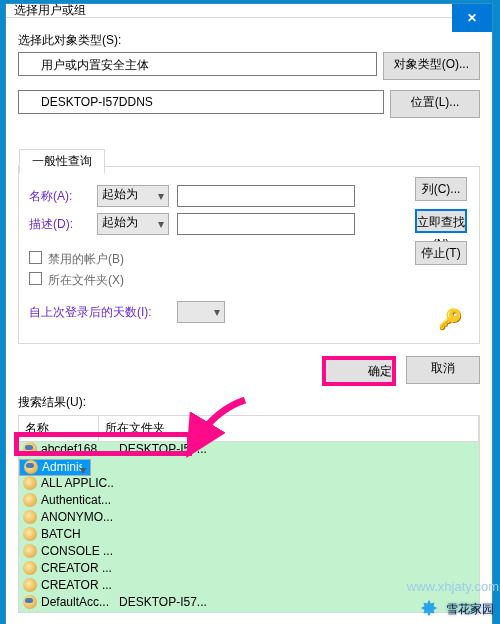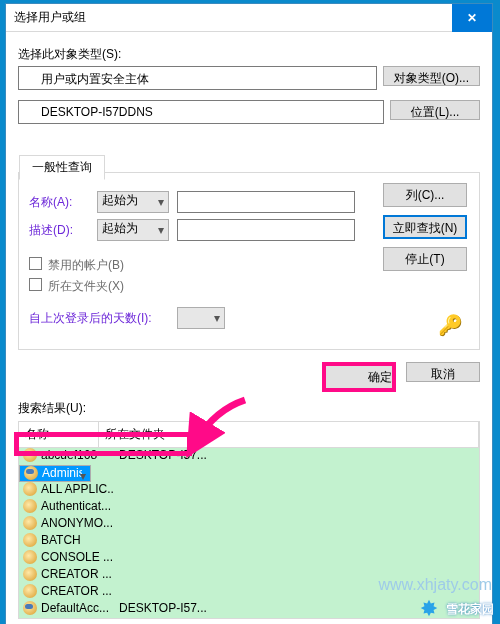--- a/index.html
+++ b/index.html
@@ -1,33 +1,33 @@
 <!DOCTYPE html>
 <html><head>
 <meta charset="utf-8">
 <style>
 *{box-sizing:border-box;margin:0;padding:0;font-family:"Microsoft YaHei","SimSun",Tahoma,sans-serif;font-size:12px}
 body{width:500px;height:624px;background:#0a8acc;position:relative;overflow:hidden}
 .dlg{position:absolute;left:5px;top:3px;width:488px;height:630px;background:#fff;border:1px solid #3a8bbf}
-.titlebar{height:28px;background:#fff;border-bottom:1px solid #d9d9d9;display:flex;align-items:center;padding-left:8px;position:relative}
+.titlebar{height:14px;background:#fff;border-bottom:1px solid #d9d9d9;display:flex;align-items:center;padding-left:8px;position:relative}
 .titlebar .x{position:absolute;right:0;top:0;width:40px;height:28px;background:#0078d7;color:#fff;text-align:center;line-height:28px;font-size:12px;font-weight:bold}
 .body{padding:10px 12px 6px 12px}
 .lbl{margin:4px 0 3px 0}
 .row{display:flex;gap:6px;margin-bottom:10px}
 .tbox{border:1px solid #7a7a7a;padding:4px 22px;height:24px;background:#fff;flex:1}
-.btn{border:1px solid #adadad;background:#e1e1e1;height:20px;padding:0 10px;white-space:nowrap;min-width:90px;text-align:center;line-height:22px}
+.btn{border:1px solid #adadad;background:#e1e1e1;height:28px;padding:0 10px;white-space:nowrap;min-width:90px;text-align:center;line-height:22px}
 .tabbox{border:1px solid #d9d9d9;margin-top:20px;padding:12px 10px 14px 10px;position:relative}
 .tab{position:absolute;top:-18px;left:0;background:#fff;border:1px solid #d9d9d9;border-bottom:1px solid #fff;padding:3px 12px}
 .frow{display:flex;align-items:center;gap:8px;margin:6px 0}
 .flbl{width:60px;color:#6d28d9}
 .sel{border:1px solid #adadad;background:#e7e7e7;height:22px;width:72px;padding:0 4px;position:relative}
 .sel:after{content:"▾";position:absolute;right:4px;top:3px;color:#555}
 .txt{border:1px solid #7a7a7a;height:22px;width:178px;background:#fff}
 .rbtns{position:absolute;right:12px;top:10px;display:flex;flex-direction:column;gap:8px}
-.rbtn{border:1px solid #adadad;background:#e1e1e1;height:24px;width:84px;text-align:center;line-height:22px}
+.rbtn{border:1px solid #adadad;background:#e1e1e1;height:24px;width:52px;text-align:center;line-height:22px}
 .rbtn.hl{border:2px solid #0078d7}
 .chk{display:flex;align-items:flex-start;gap:6px;color:#6d6d6d;margin:4px 0}
 .cb{width:13px;height:13px;border:1px solid #7a7a7a;background:#fff}
 .num{border:1px solid #adadad;background:#e7e7e7;height:22px;width:48px;position:relative}
 .num:after{content:"▾";position:absolute;right:4px;top:3px;color:#555}
 .keyic{position:absolute;right:16px;bottom:12px;font-size:20px}
 .actrow{display:flex;justify-content:flex-end;gap:10px;margin:12px 0 8px 0}
 .okbtn{border:4px solid #ff0a88;background:#e1e1e1;height:30px;width:74px;text-align:right;line-height:22px}
 .reslbl{margin:2px 0 4px 0}
 .grid{border:1px solid #d9d9d9}
@@ -38,23 +38,23 @@
 .gbody{background:#c3f2cf}
 .gr{display:flex;align-items:flex-start;height:17px;padding-left:4px;gap:4px}
 .gr.sel{background:#0099ff;color:#fff}
 .gic{width:14px;height:14px;background:radial-gradient(circle at 40% 40%,#ffe9a8,#d89b2a);border-radius:50%;position:relative;flex:none}
 .gic.u:before{content:"";position:absolute;left:2px;top:3px;width:8px;height:5px;border-radius:3px;background:#4a7ab8}
 .gc1{width:74px;overflow:hidden;white-space:nowrap}
 .gc2{flex:1;overflow:hidden;white-space:nowrap}
 .selbox{position:absolute;border:5px solid #ff0a88;pointer-events:none}
 .arrow{position:absolute;width:70px;height:70px;pointer-events:none}
 .arrow svg{width:100%;height:100%}
-.wm{position:absolute;right:6px;bottom:4px;display:flex;align-items:center;gap:6px;color:#ffffff;font-size:16px;font-weight:bold;text-shadow:0 0 3px #2a7ac0}
+.wm{position:absolute;right:6px;bottom:4px;display:flex;align-items:center;gap:6px;color:#0f172a;font-size:16px;font-weight:normal;text-shadow:0 0 3px #2a7ac0}
 .wmic{width:22px;height:22px}
-.wm2{position:absolute;right:8px;bottom:30px;color:#9ecbe8;font-size:16px}
+.wm2{position:absolute;right:1px;bottom:30px;color:#9ecbe8;font-size:13px}
 </style>
 </head>
 <body>
 
 <div class="dlg">
   <div class="titlebar">
     <span>选择用户或组</span>
     <div class="x"><span>✕</span></div>
   </div>
 

